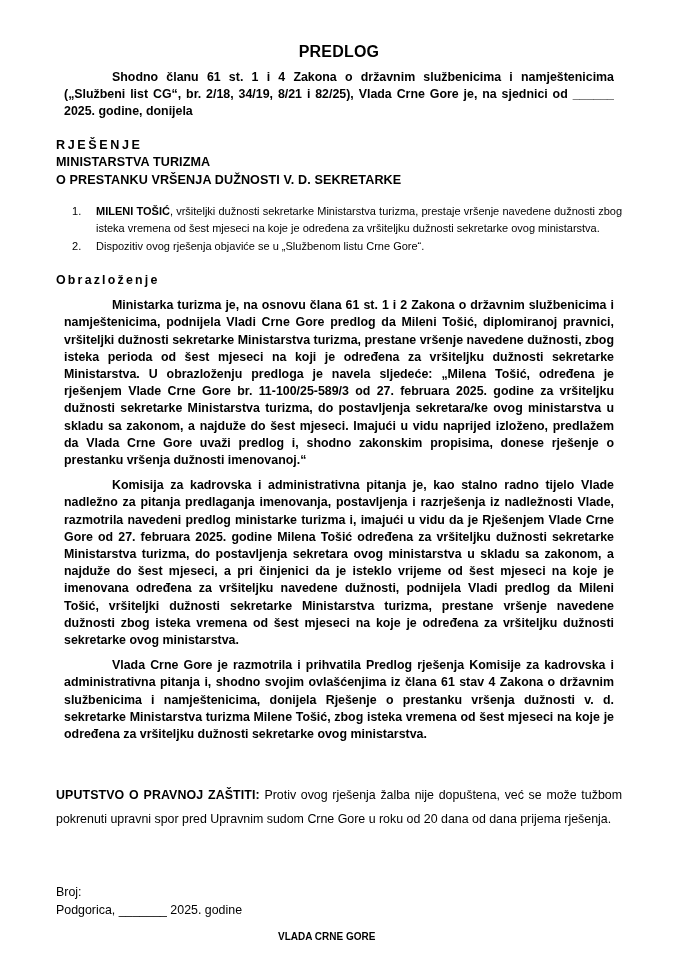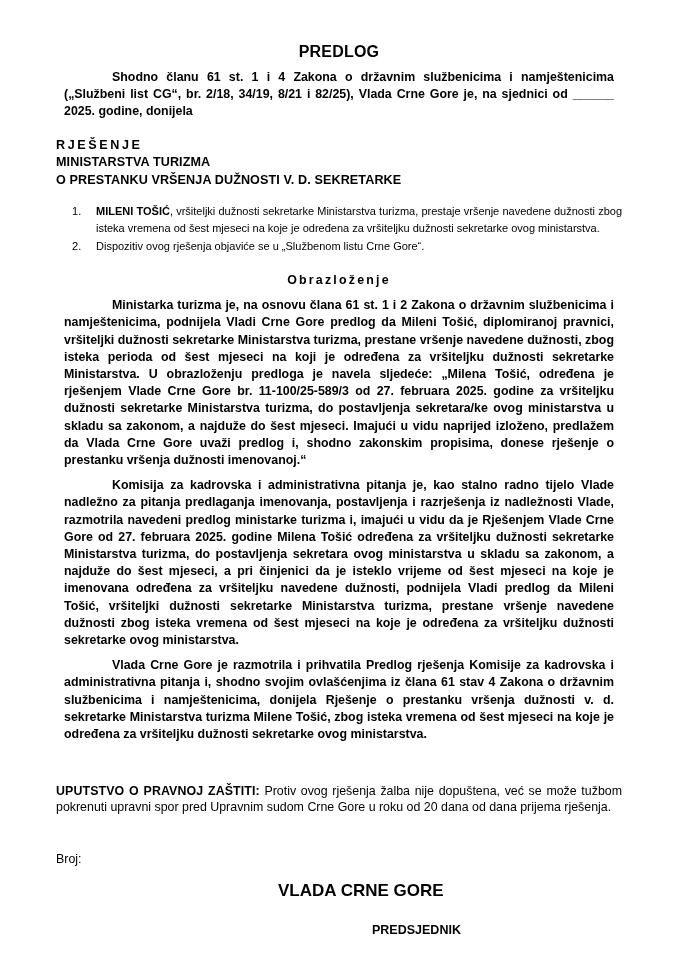--- a/index.html
+++ b/index.html
@@ -81,50 +81,49 @@
     position: absolute;
     left: 16px;
     top: 0;
     width: 18px;
     text-align: left;
     font-weight: normal;
   }
   ol.dispositiv > li b { font-weight: bold; }
 
   .section-heading {
-    text-align: center;
     font-weight: bold;
     font-size: 12.4px;
     letter-spacing: 2.2px;
     margin-top: 18px;
     margin-bottom: 10px;
   }
 
   .par-tight { margin-top: 0; }
 
   .legal-note {
     font-size: 12.4px;
-    line-height: 16px;
+    line-height: 24px;
     text-align: justify;
     margin: 0;
     text-indent: 0;
   }
   .legal-note b { font-weight: bold; letter-spacing: 0.1px; }
   .spacer-legal { height: 32px; }
 
   .footer-meta {
     font-size: 12.4px;
     line-height: 17.4px;
-    margin-top: 36px;
+    margin-top: 53px;
   }
   .footer-meta div { white-space: pre; }
 
   .sign-gov {
     font-weight: bold;
-    font-size: 17px;
+    font-size: 10px;
     margin-top: 12px;
     padding-left: 222px;
   }
   .sign-role {
     font-weight: bold;
     font-size: 12.5px;
     margin-top: 22px;
     padding-left: 316px;
   }
 </style>
@@ -154,19 +153,20 @@
     <p class="body-par par-tight">Ministarka turizma je, na osnovu člana 61 st. 1 i 2 Zakona o državnim službenicima i namještenicima, podnijela Vladi Crne Gore predlog da Mileni Tošić, diplomiranoj pravnici, vršiteljki dužnosti sekretarke Ministarstva turizma, prestane vršenje navedene dužnosti, zbog isteka perioda od šest mjeseci na koji je određena za vršiteljku dužnosti sekretarke Ministarstva. U obrazloženju predloga je navela sljedeće: „Milena Tošić, određena je rješenjem Vlade Crne Gore br. 11-100/25-589/3 od 27. februara 2025. godine za vršiteljku dužnosti sekretarke Ministarstva turizma, do postavljenja sekretara/ke ovog ministarstva u skladu sa zakonom, a najduže do šest mjeseci. Imajući u vidu naprijed izloženo, predlažem da Vlada Crne Gore uvaži predlog i, shodno zakonskim propisima, donese rješenje o prestanku vršenja dužnosti imenovanoj.“</p>
     <p class="body-par">Komisija za kadrovska i administrativna pitanja je, kao stalno radno tijelo Vlade nadležno za pitanja predlaganja imenovanja, postavljenja i razrješenja iz nadležnosti Vlade, razmotrila navedeni predlog ministarke turizma i, imajući u vidu da je Rješenjem Vlade Crne Gore od 27. februara 2025. godine Milena Tošić određena za vršiteljku dužnosti sekretarke Ministarstva turizma, do postavljenja sekretara ovog ministarstva u skladu sa zakonom, a najduže do šest mjeseci, a pri činjenici da je isteklo vrijeme od šest mjeseci na koje je imenovana određena za vršiteljku navedene dužnosti, podnijela Vladi predlog da Mileni Tošić, vršiteljki dužnosti sekretarke Ministarstva turizma, prestane vršenje navedene dužnosti zbog isteka vremena od šest mjeseci na koje je određena za vršiteljku dužnosti sekretarke ovog ministarstva.</p>
     <p class="body-par">Vlada Crne Gore je razmotrila i prihvatila Predlog rješenja Komisije za kadrovska i administrativna pitanja i, shodno svojim ovlašćenjima iz člana 61 stav 4 Zakona o državnim službenicima i namještenicima, donijela Rješenje o prestanku vršenja dužnosti v. d. sekretarke Ministarstva turizma Milene Tošić, zbog isteka vremena od šest mjeseci na koje je određena za vršiteljku dužnosti sekretarke ovog ministarstva.</p>
 
     <div class="spacer-legal"></div>
 
     <p class="legal-note"><b>UPUTSTVO O PRAVNOJ ZAŠTITI:</b><span> Protiv ovog rješenja žalba nije dopuštena, već se može tužbom pokrenuti upravni spor pred Upravnim sudom Crne Gore u roku od 20 dana od dana prijema rješenja.</span></p>
 
     <div class="footer-meta">
       <div>Broj:</div>
+      <div>Podgorica, _______ 2025. godine</div>
     </div>
 
     <div class="sign-gov">VLADA CRNE GORE</div>
     <div class="sign-role">PREDSJEDNIK</div>
 
   </div>
 </div>
 
 </body></html>

